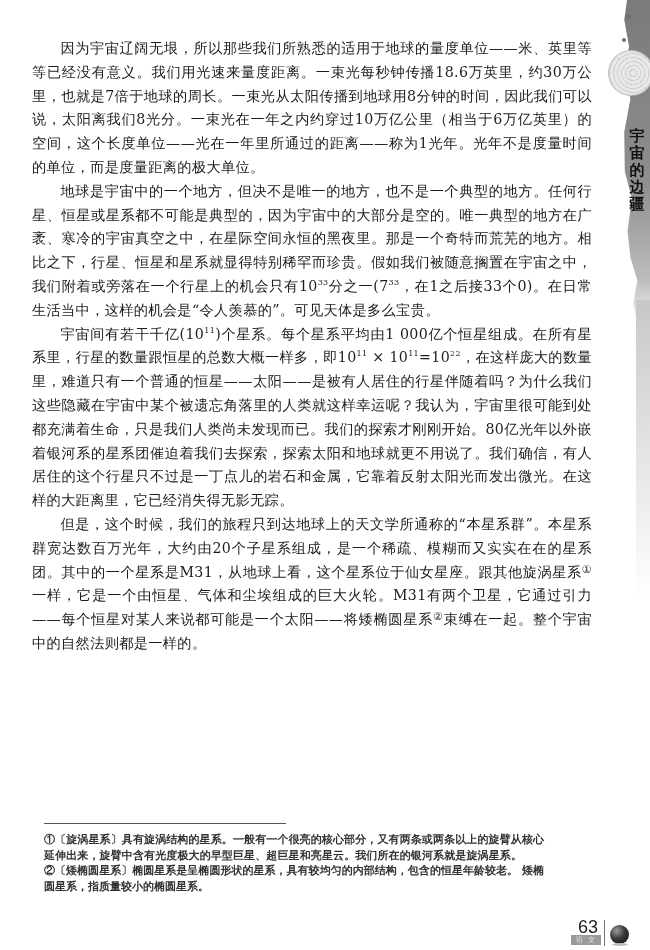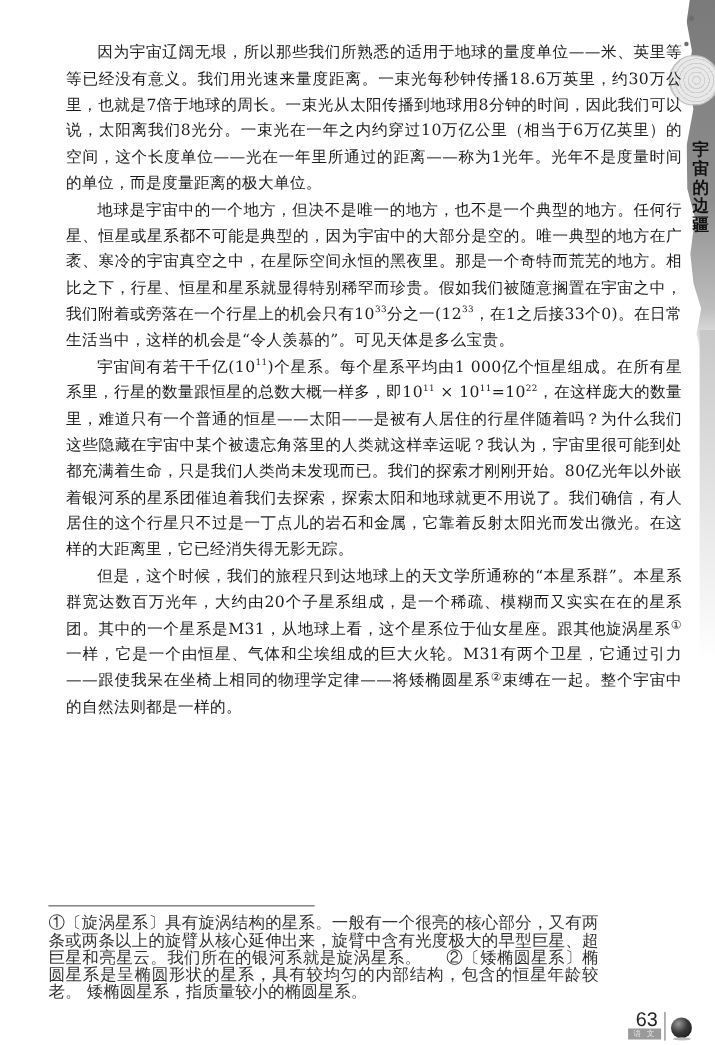--- a/index.html
+++ b/index.html
@@ -67,21 +67,21 @@
     }
     .side-title span {
       font-family: "DejaVu Sans", "Liberation Sans", sans-serif;
       font-weight: bold;
       font-size: 15px;
       line-height: 17px;
       color: #111;
     }
     .body-text {
       position: absolute;
-      left: 60px;
+      left: 32px;
       top: 37px;
       width: 560px;
       font-size: 14.2px;
       line-height: 23.8px;
       text-align: justify;
       letter-spacing: 0.35px;
     }
     .body-text p {
       margin: 0;
       text-indent: 2em;
@@ -102,24 +102,25 @@
       top: 823px;
       width: 242px;
       height: 0;
       border-top: 1px solid #555;
     }
     .footnotes {
       position: absolute;
       left: 44px;
       top: 832px;
       width: 500px;
-      font-size: 15px;
+      font-size: 11px;
       line-height: 15.5px;
       color: #333;
       text-align: justify;
+      font-weight: bold;
     }
     .footnotes p {
       margin: 0;
     }
     .fn-gap {
       display: inline-block;
       width: 22px;
     }
     .page-footer {
       position: absolute;
@@ -195,27 +196,27 @@
     <span>宇</span>
     <span>宙</span>
     <span>的</span>
     <span>边</span>
     <span>疆</span>
   </div>
 
   <div class="body-text">
     <p>因为宇宙辽阔无垠，所以那些我们所熟悉的适用于地球的量度单位——米、英里等等已经没有意义。我们用光速来量度距离。一束光每秒钟传播18.6万英里，约30万公里，也就是7倍于地球的周长。一束光从太阳传播到地球用8分钟的时间，因此我们可以说，太阳离我们8光分。一束光在一年之内约穿过10万亿公里（相当于6万亿英里）的空间，这个长度单位——光在一年里所通过的距离——称为1光年。光年不是度量时间的单位，而是度量距离的极大单位。</p>
 
-    <p><span>地球是宇宙中的一个地方，但决不是唯一的地方，也不是一个典型的地方。任何行星、恒星或星系都不可能是典型的，因为宇宙中的大部分是空的。唯一典型的地方在广袤、寒冷的宇宙真空之中，在星际空间永恒的黑夜里。那是一个奇特而荒芜的地方。相比之下，行星、恒星和星系就显得特别稀罕而珍贵。假如我们被随意搁置在宇宙之中，我们附着或旁落在一个行星上的机会只有10</span><sup>33</sup><span>分之一(12</span><sup>33</sup><span>，在1之后接33个0)。在日常生活当中，这样的机会是“令人羡慕的”。可见天体是多么宝贵。</span></p>
+    <p><span>地球是宇宙中的一个地方，但决不是唯一的地方，也不是一个典型的地方。任何行星、恒星或星系都不可能是典型的，因为宇宙中的大部分是空的。唯一典型的地方在广袤、寒冷的宇宙真空之中，在星际空间永恒的黑夜里。那是一个奇特而荒芜的地方。相比之下，行星、恒星和星系就显得特别稀罕而珍贵。假如我们被随意搁置在宇宙之中，我们附着或旁落在一个行星上的机会只有10</span><sup>33</sup><span>分之一(7</span><sup>33</sup><span>，在1之后接33个0)。在日常生活当中，这样的机会是“令人羡慕的”。可见天体是多么宝贵。</span></p>
 
 
 
     <p><span>宇宙间有若干千亿(10</span><sup>11</sup><span>)个星系。每个星系平均由1 000亿个恒星组成。在所有星系里，行星的数量跟恒星的总数大概一样多，即10</span><sup>11</sup><span> × 10</span><sup>11</sup><span>=10</span><sup>22</sup><span>，在这样庞大的数量里，难道只有一个普通的恒星——太阳——是被有人居住的行星伴随着吗？为什么我们这些隐藏在宇宙中某个被遗忘角落里的人类就这样幸运呢？我认为，宇宙里很可能到处都充满着生命，只是我们人类尚未发现而已。我们的探索才刚刚开始。80亿光年以外嵌着银河系的星系团催迫着我们去探索，探索太阳和地球就更不用说了。我们确信，有人居住的这个行星只不过是一丁点儿的岩石和金属，它靠着反射太阳光而发出微光。在这样的大距离里，它已经消失得无影无踪。</span></p>
 
-    <p><span>但是，这个时候，我们的旅程只到达地球上的天文学所通称的“本星系群”。本星系群宽达数百万光年，大约由20个子星系组成，是一个稀疏、模糊而又实实在在的星系团。其中的一个星系是M31，从地球上看，这个星系位于仙女星座。跟其他旋涡星系</span><span class="note-mark">①</span><span>一样，它是一个由恒星、气体和尘埃组成的巨大火轮。M31有两个卫星，它通过引力——跟使我呆在坐椅上相同的物理学定律——将矮椭圆星系</span><span class="note-mark">②</span><span>束缚在一起。整个宇宙中的自然法则都是一样的。</span></p>
+    <p><span>但是，这个时候，我们的旅程只到达地球上的天文学所通称的“本星系群”。本星系群宽达数百万光年，大约由20个子星系组成，是一个稀疏、模糊而又实实在在的星系团。其中的一个星系是M31，从地球上看，这个星系位于仙女星座。跟其他旋涡星系</span><span class="note-mark">①</span><span>一样，它是一个由恒星、气体和尘埃组成的巨大火轮。M31有两个卫星，它通过引力——每个恒星对某人来说都可能是一个太阳——将矮椭圆星系</span><span class="note-mark">②</span><span>束缚在一起。整个宇宙中的自然法则都是一样的。</span></p>
   </div>
 
   <div class="footnote-rule"></div>
   <div class="footnotes">
     <p><span>①〔旋涡星系〕具有旋涡结构的星系。一般有一个很亮的核心部分，又有两条或两条以上的旋臂从核心延伸出来，旋臂中含有光度极大的早型巨星、超巨星和亮星云。我们所在的银河系就是旋涡星系。</span><span class="fn-gap"></span><span>②〔矮椭圆星系〕椭圆星系是呈椭圆形状的星系，具有较均匀的内部结构，包含的恒星年龄较老。 矮椭圆星系，指质量较小的椭圆星系。</span></p>
   </div>
 
   <div class="page-footer">
     <div class="page-number">63</div>
     <div class="subject-tag">语文</div>

